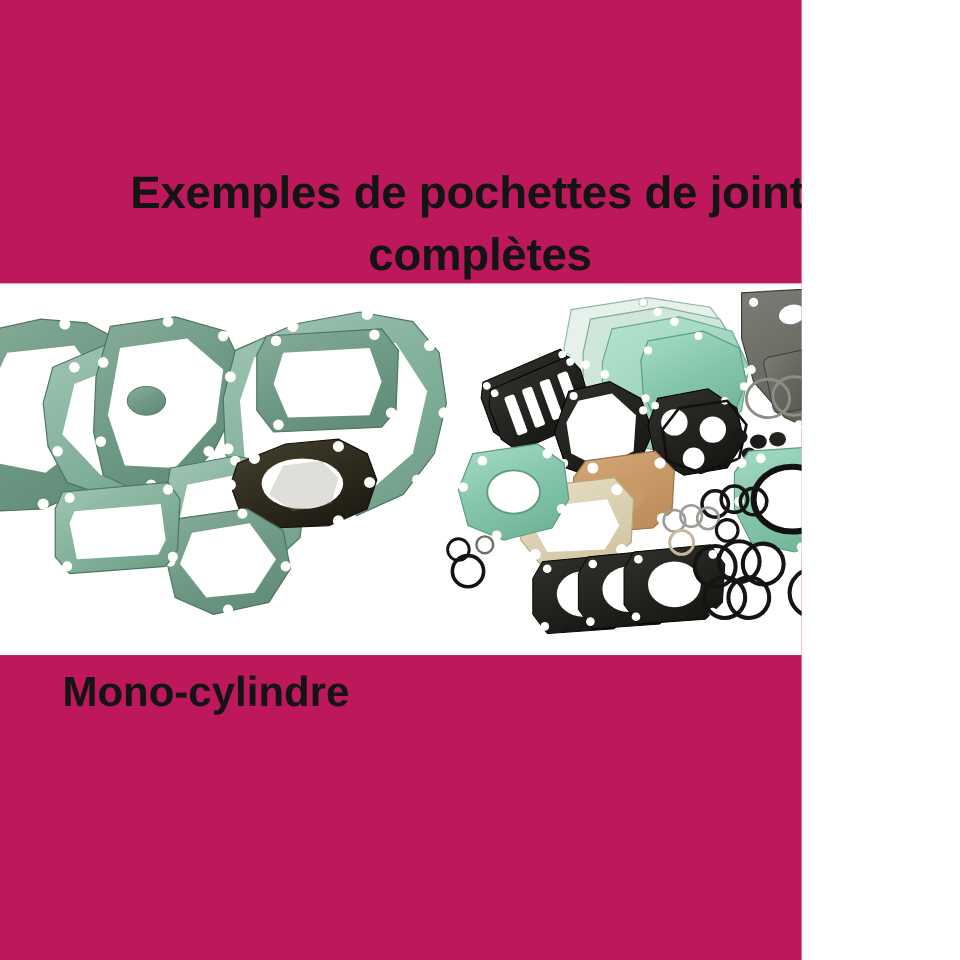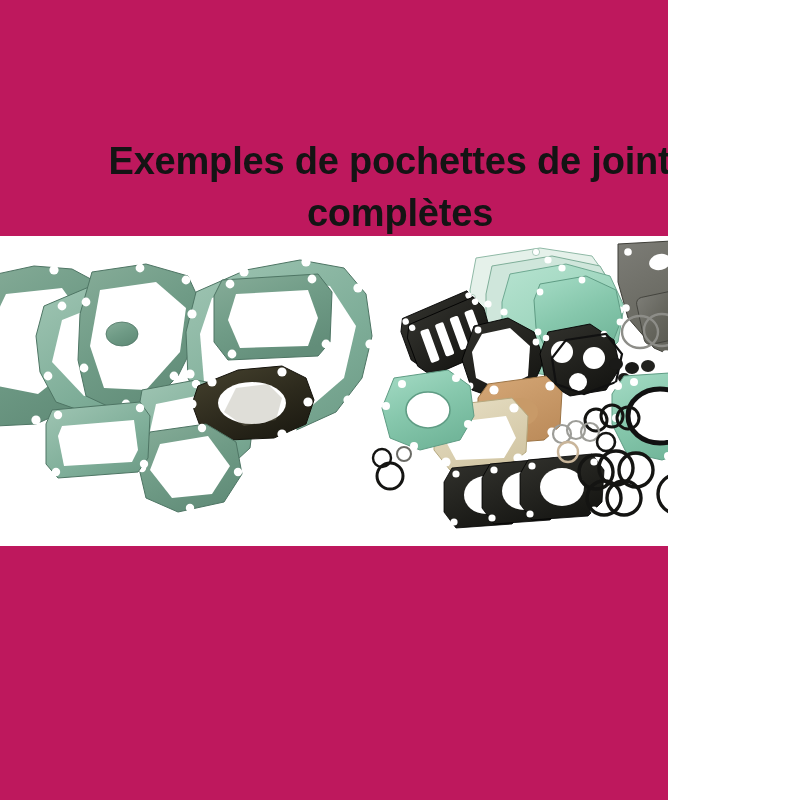--- a/index.html
+++ b/index.html
@@ -424,14 +424,15 @@
 
         <g>
           <circle cx="390" cy="240" r="13" fill="none" stroke="#141412" stroke-width="3"></circle>
           <circle cx="382" cy="222" r="9" fill="none" stroke="#141412" stroke-width="2.4"></circle>
           <circle cx="404" cy="218" r="7" fill="none" stroke="#6b6b66" stroke-width="2"></circle>
         </g>
       </g>
     </svg>
   </div>
 
+  <div class="caption" id="caption-mono">Mono-cylindre</div>
 
 </div>
 
 </body></html>

